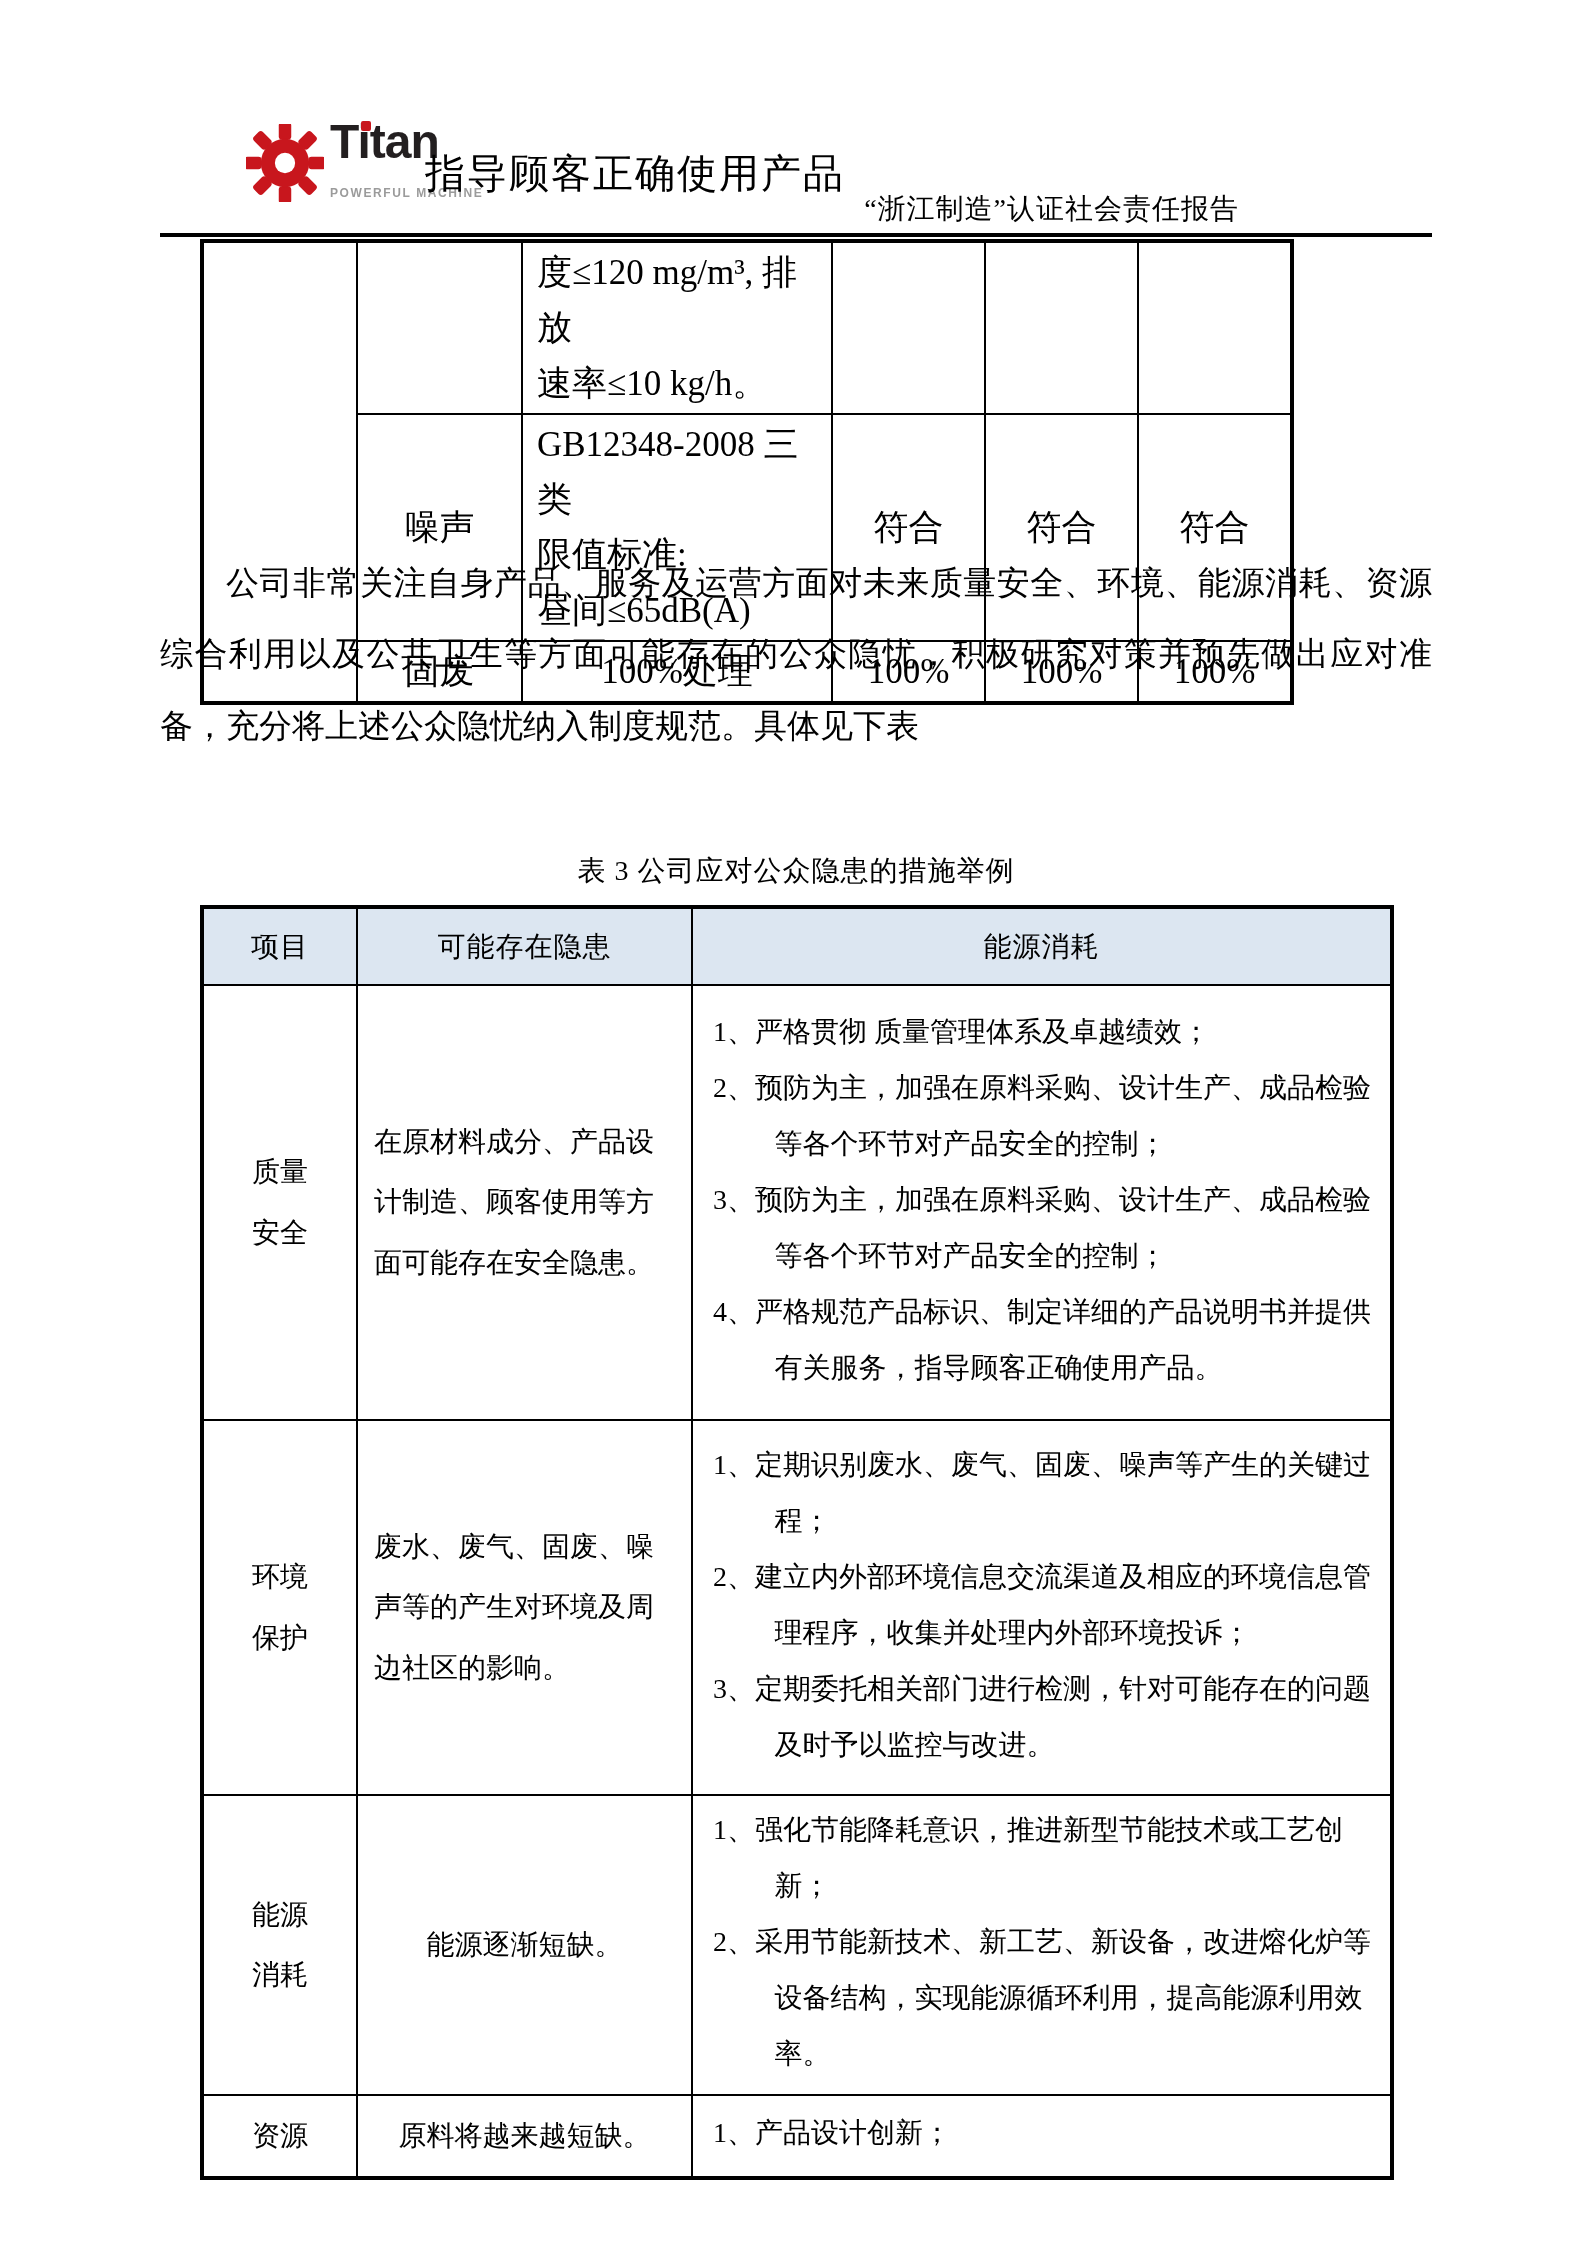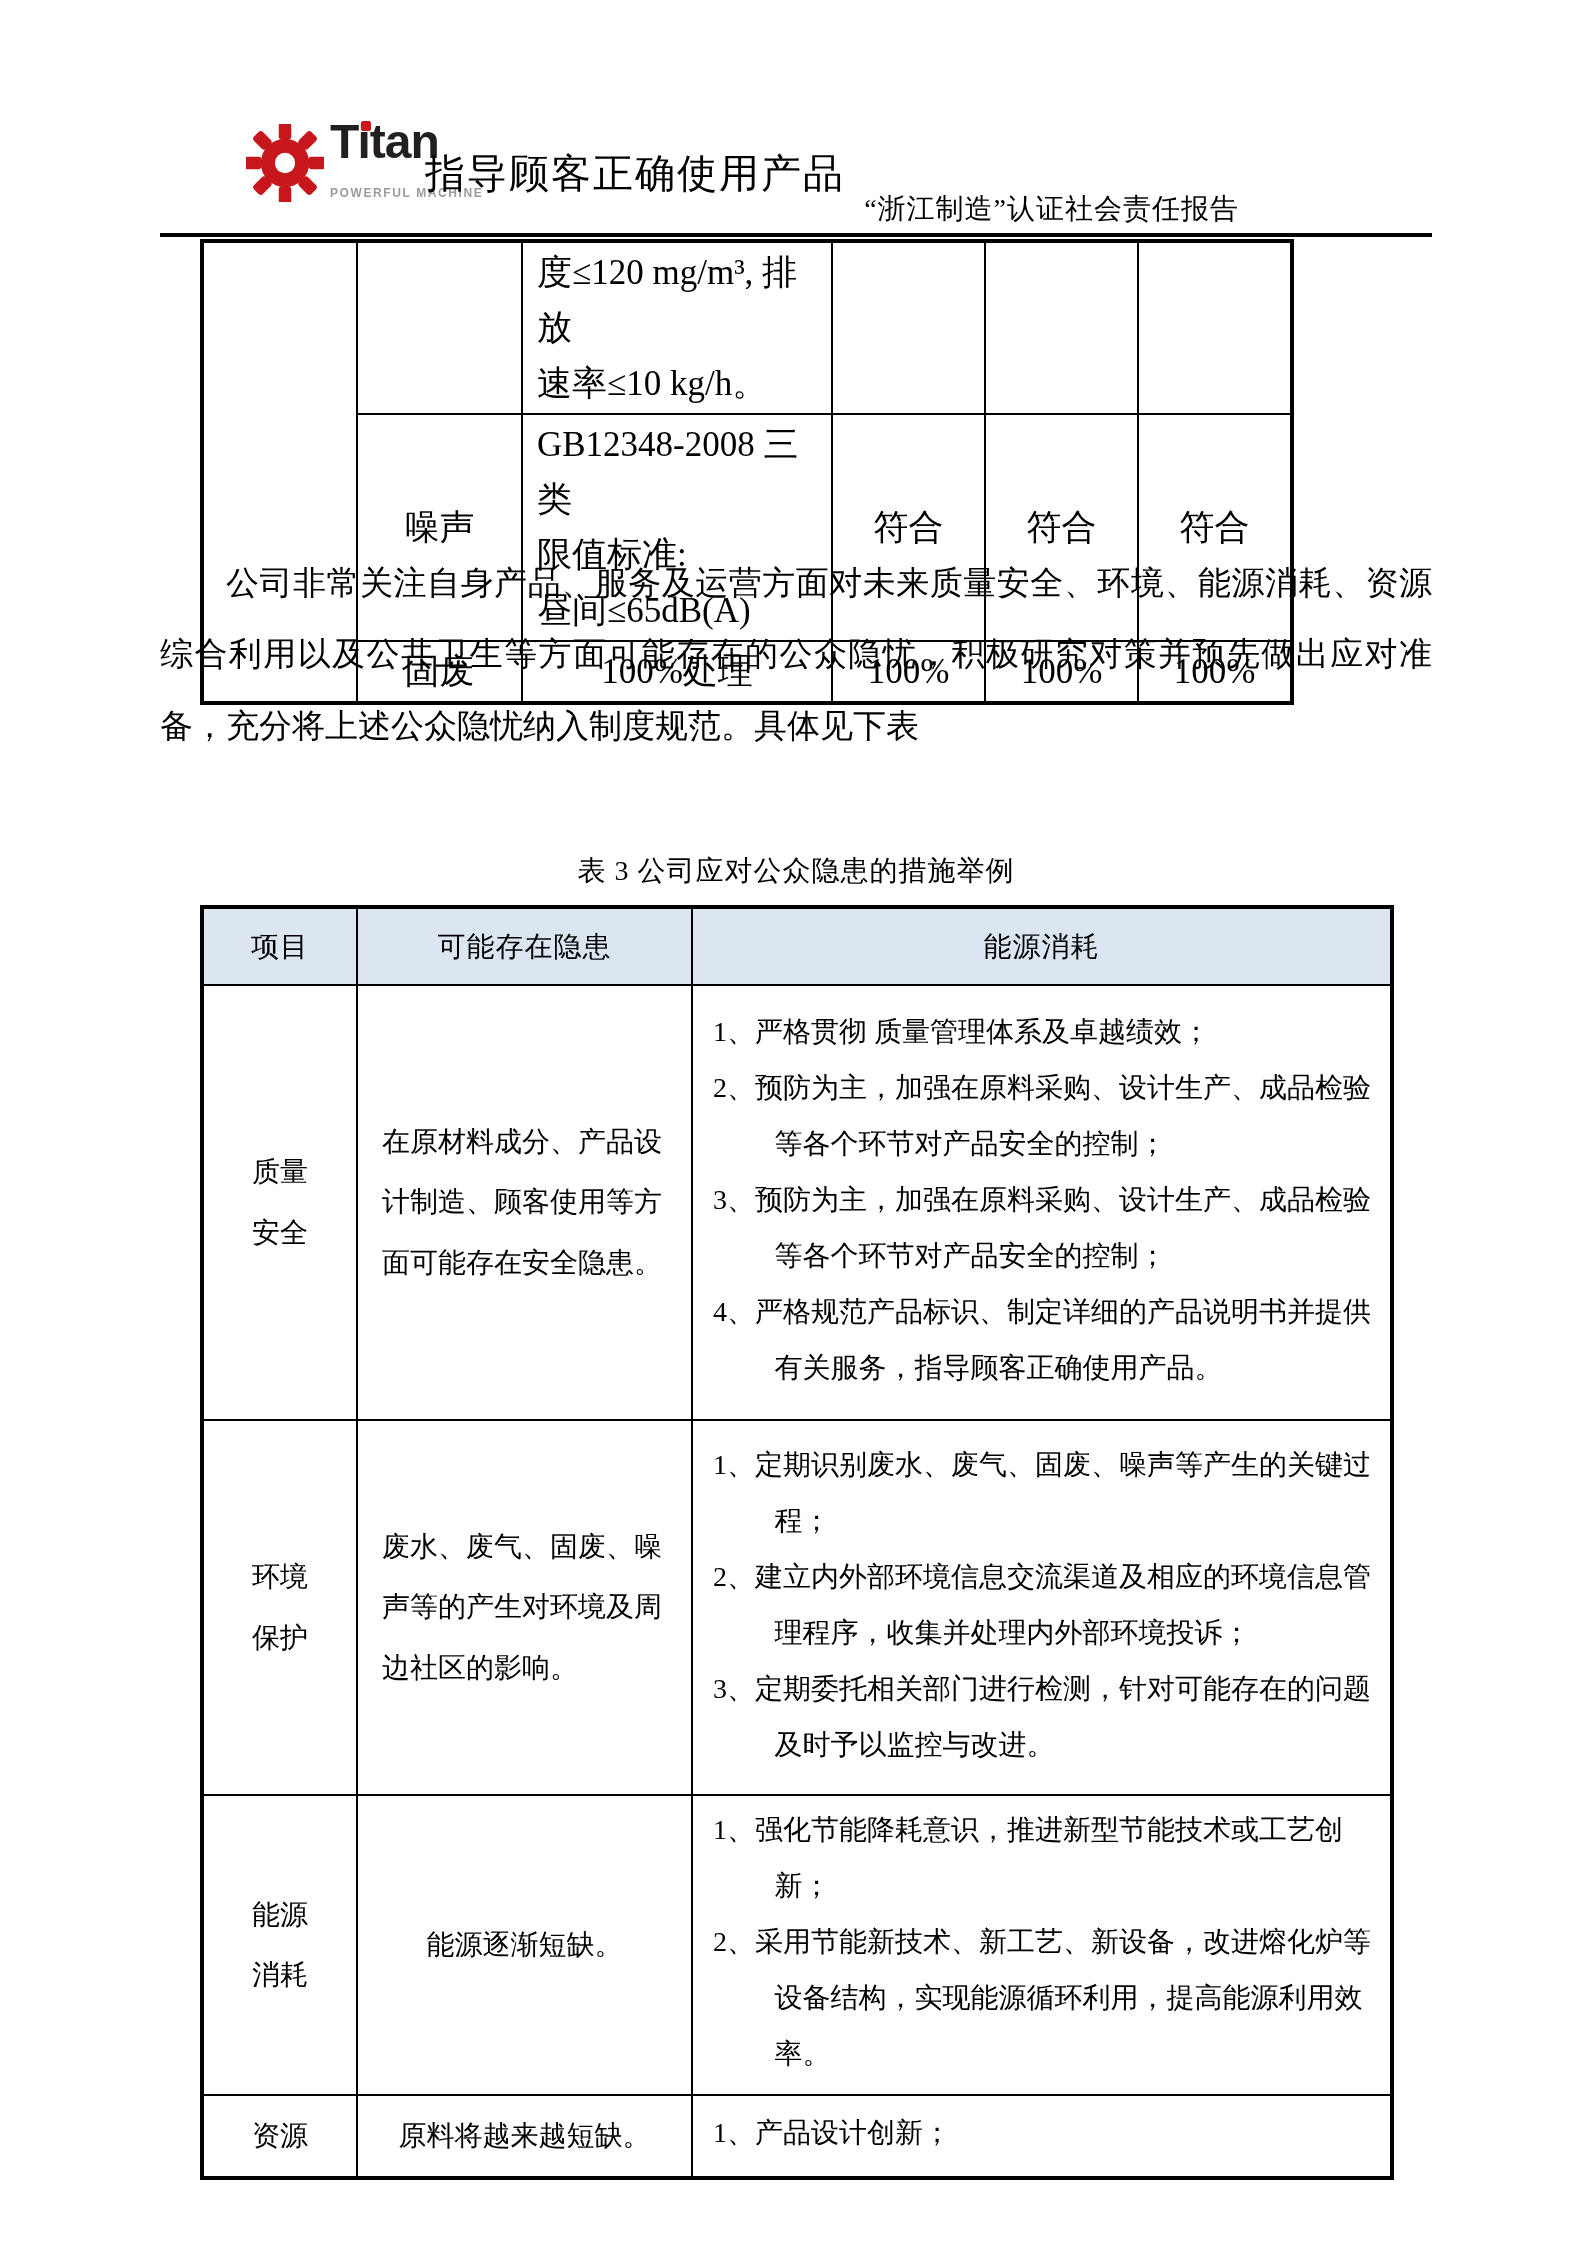--- a/index.html
+++ b/index.html
@@ -94,21 +94,21 @@
   }
   .measures-table td { font-size: 28px; }
   .measures-table tbody tr:nth-child(1) { height: 435px; }
   .measures-table tbody tr:nth-child(2) { height: 375px; }
   .measures-table tbody tr:nth-child(3) { height: 190px; }
   .measures-table tbody tr:nth-child(4) { height: 62px; }
   .item-cell {
     text-align: center; white-space: pre-line; line-height: 2.15;
   }
   .hazard-cell {
-    text-align: left; padding: 10px 24px; line-height: 2.15;
+    text-align: left; padding: 10px 16px; line-height: 2.15;
   }
   .hazard-cell.center { text-align: center; }
   .measures-cell { padding: 6px 18px 12px 20px; }
   .measure-line {
     line-height: 2.0; text-align: left;
     padding-left: 2.2em; text-indent: -2.2em;
   }
 </style>
 </head>
 <body>

